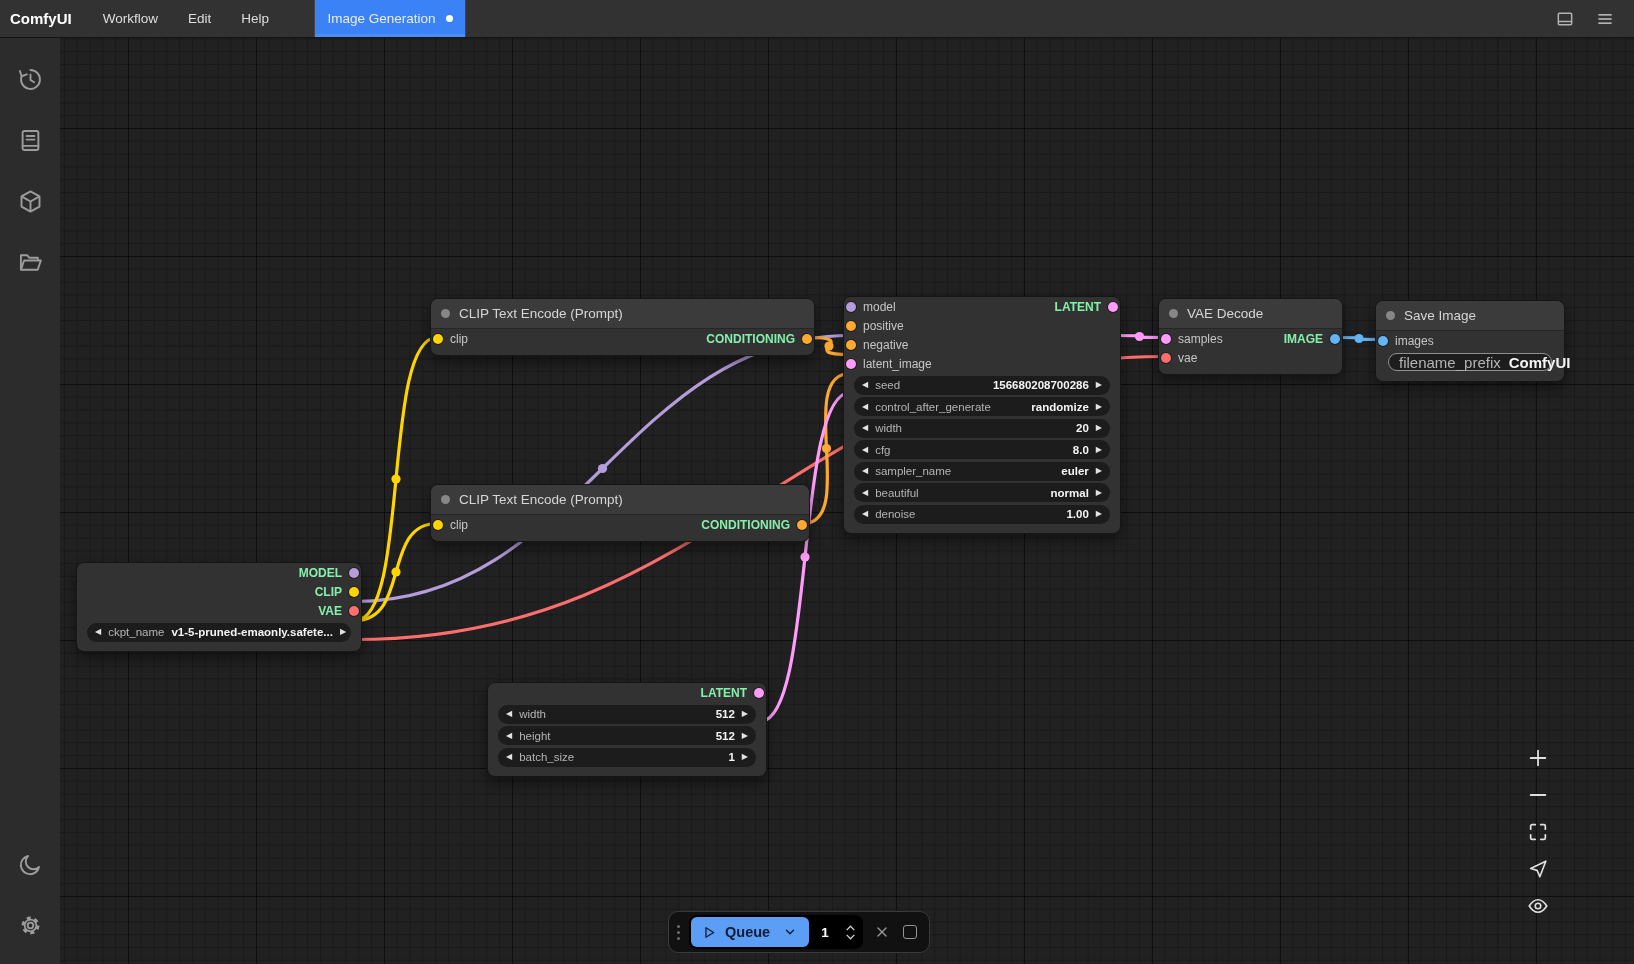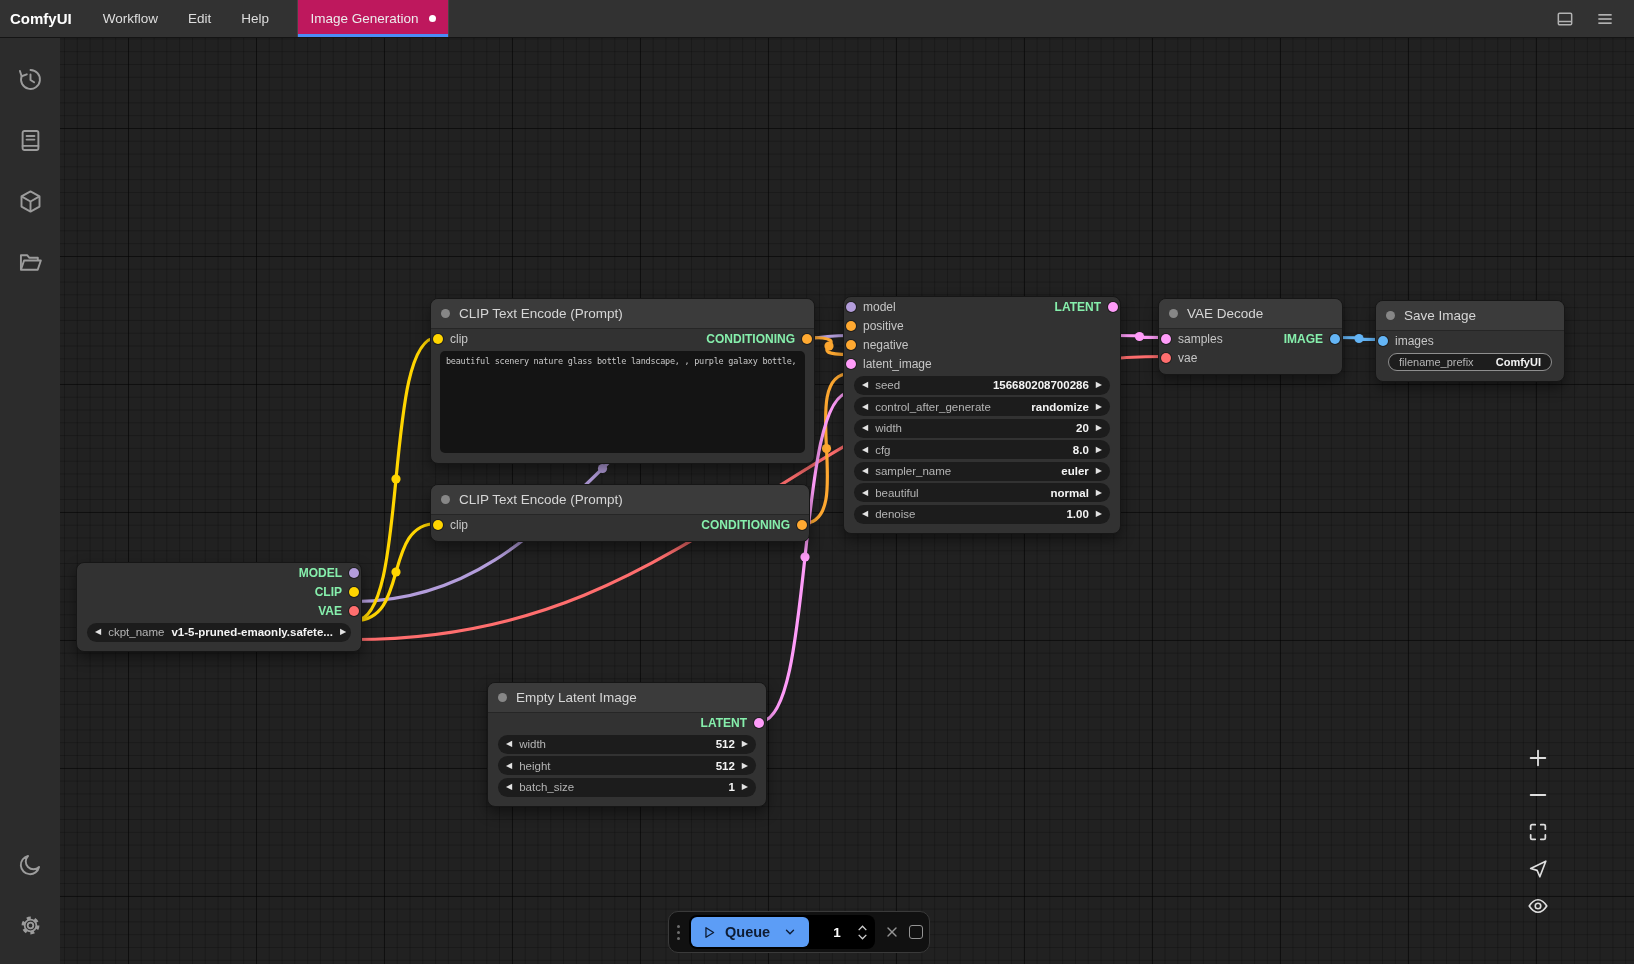--- a/index.html
+++ b/index.html
@@ -49,38 +49,38 @@
   .w-pill {
     height:19px; margin:2.5px 10px; background:#1c1c1c; border-radius:10px;
     display:flex; align-items:center; gap:7px; padding:0 8px; font-size:11.5px;
   }
   .arrow { color:#e2e2e2; font-size:8px; line-height:1; }
   .wlabel { color:#b4b4b4; white-space:nowrap; }
   .wvalue { color:#f4f4f4; font-weight:700; margin-left:auto; white-space:nowrap; }
   .w-field {
     height:18px; margin:3px 12px; border:1px solid #8f8f8f; background:#1d1d1d;
     border-radius:10px; display:flex; align-items:center; padding:0 10px;
-    font-size:11px; gap:8px;
+    font-size:15px; gap:8px;
   }
   .w-textarea {
     margin:3px 9px; background:#141414; border-radius:5px; padding:5px 6px;
     font-family:"DejaVu Sans Mono", monospace; font-size:8.5px; letter-spacing:-0.25px;
     color:#c9c9c9; overflow:hidden; white-space:pre-wrap;
   }
 
   
   #menubar {
     position:absolute; left:0; top:0; width:1634px; height:38px; z-index:30;
     background:#323232; border-bottom:1px solid #141414;
     display:flex; align-items:stretch;
   }
   .logo { font-weight:700; font-size:15px; color:#fff; display:flex; align-items:center; padding:0 16px 0 10px; }
   .menu-item { display:flex; align-items:center; padding:0 15px; font-size:13.5px; color:#dedede; cursor:default; }
   .tab {
-    margin-left:13px; width:152px; background:#be185d;
+    margin-left:30px; width:152px; background:#3b82f6;
     border-left:1px solid #454545; border-right:1px solid #454545;
     display:flex; align-items:center; justify-content:center; gap:10px;
     font-size:13.5px; color:#ececec; position:relative;
   }
   .tab-underline { position:absolute; left:0; right:0; bottom:0; height:3px; background:#4b8df6; }
   .tab-dot { width:7px; height:7px; border-radius:50%; background:#fff; }
   .menubar-right { margin-left:auto; display:flex; align-items:center; gap:14px; padding-right:16px; }
   .icon-btn { display:flex; align-items:center; justify-content:center; width:26px; height:26px; }
 
   
@@ -94,21 +94,21 @@
   .side-btn:last-child { margin-bottom:0; }
 
   
   #queue-bar {
     position:absolute; left:668px; top:911px; height:42px; width:262px; z-index:40;
     background:#111; border:1px solid #3a3a3a; border-radius:10px;
     display:flex; align-items:center; padding:0 10px 0 8px; gap:9px;
   }
   .drag-handle { display:flex; flex-direction:column; gap:3px; }
   .drag-handle i { width:3px; height:3px; border-radius:50%; background:#6e6e6e; }
-  .queue-group { background:#000; border-radius:8px; display:flex; align-items:center; padding:2px;gap:12px; }
+  .queue-group { background:#000; border-radius:8px; display:flex; align-items:center; padding:2px; }
   .queue-button {
     background:#5c9df6; border-radius:6px; height:30px;
     display:flex; align-items:center; gap:9px; padding:0 12px;
   }
   .queue-label { color:#0e1c33; font-size:14.5px; font-weight:600; }
   .batch-box { height:30px; width:52px; display:flex; align-items:center; padding:0 5px 0 12px; gap:6px; }
   .batch-value { color:#fff; font-weight:700; font-size:13.5px; }
   .steppers { display:flex; flex-direction:column; gap:3px; margin-left:auto; }
   .ghost-btn { display:flex; align-items:center; justify-content:center; width:22px; height:22px; }
   .stop-square { width:14px; height:14px; border:1.6px solid #949494; border-radius:3px; }
@@ -181,21 +181,20 @@
       <div class="port-row">
         <span class="port">
            <span class="dot" style="background:#FFD500"></span>
            <span class="plabel">clip</span>
         </span>
         <span class="port">
            <span class="plabel out-label">CONDITIONING</span>
            <span class="dot" style="background:#FFA931"></span>
         </span>
       </div>
-      <div class="w-textarea" style="height:102px">beautiful scenery nature glass bottle landscape, , purple galaxy bottle,</div>
     </div>
     <div class="node" style="left: 430px; top: 484px; width: 380px;">
       <div class="node-header">
       <span class="collapse-dot"></span>
       <span class="node-title">CLIP Text Encode (Prompt)</span>
     </div>
       <div class="port-row">
         <span class="port">
            <span class="dot" style="background:#FFD500"></span>
            <span class="plabel">clip</span>
@@ -315,24 +314,20 @@
            <span class="plabel">images</span>
         </span>
         <span></span>
       </div>
       <div class="w-field">
           <span class="wlabel">filename_prefix</span>
           <span class="wvalue">ComfyUI</span>
       </div>
     </div>
     <div class="node" style="left: 487px; top: 682px; width: 280px;">
-      <div class="node-header">
-      <span class="collapse-dot"></span>
-      <span class="node-title">Empty Latent Image</span>
-    </div>
       <div class="port-row">
         <span></span>
         <span class="port">
            <span class="plabel out-label">LATENT</span>
            <span class="dot" style="background:#FF9CF9"></span>
         </span>
       </div>
       <div class="w-pill">
           <span class="arrow">◀</span>
           <span class="wlabel">width</span>

